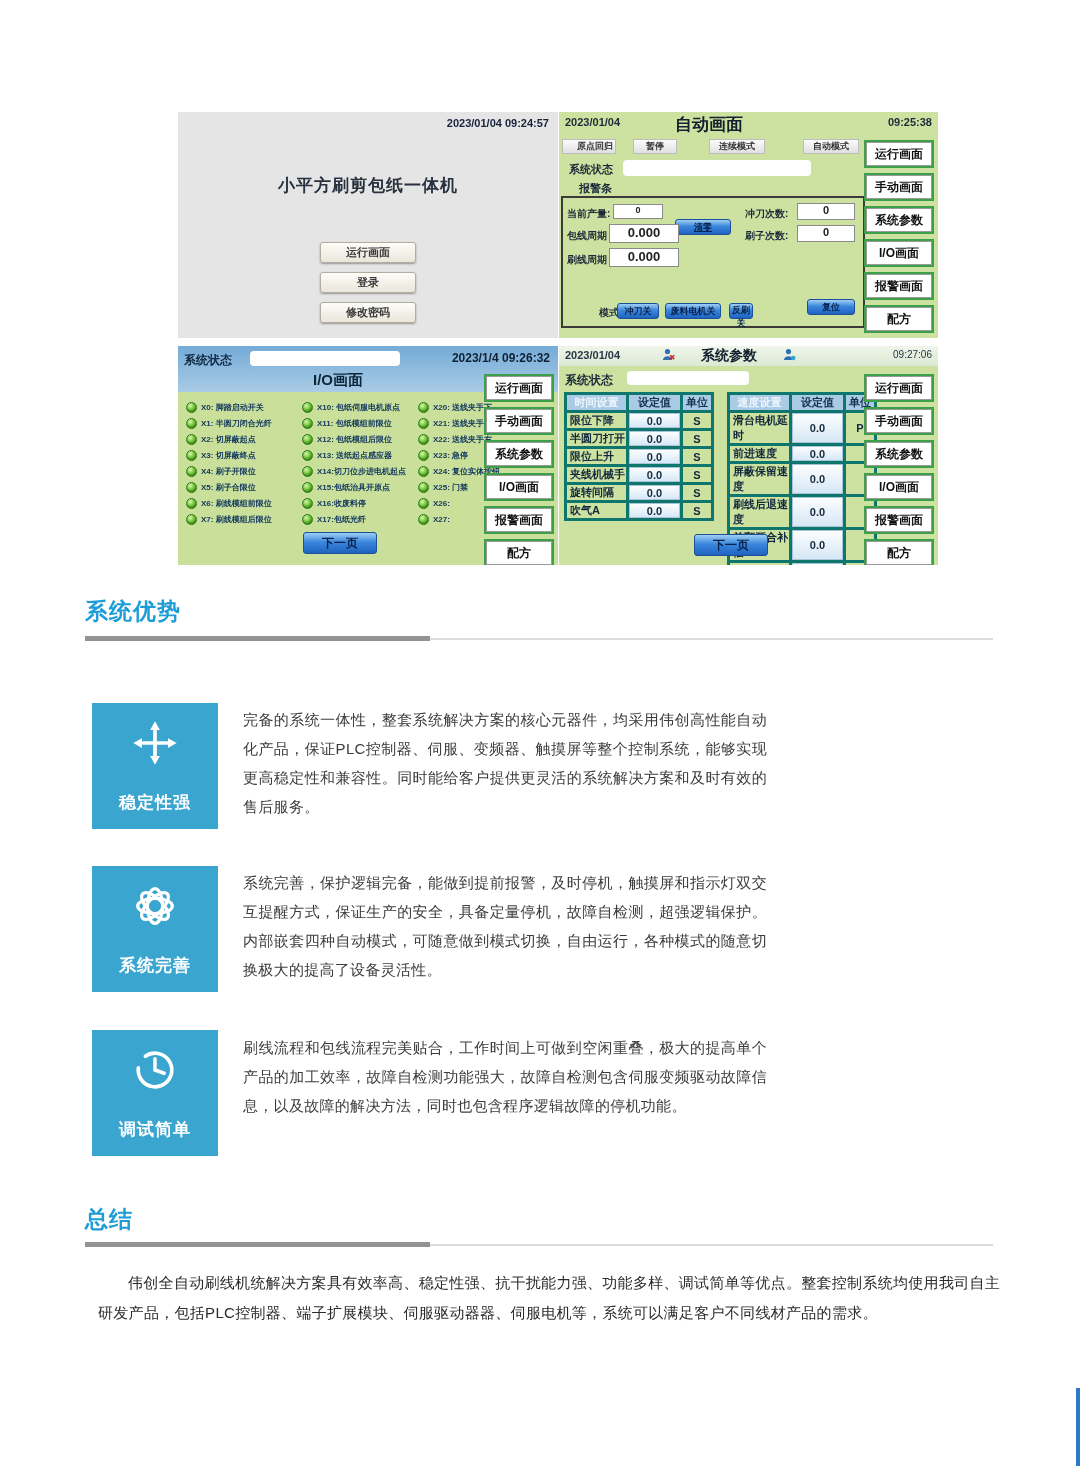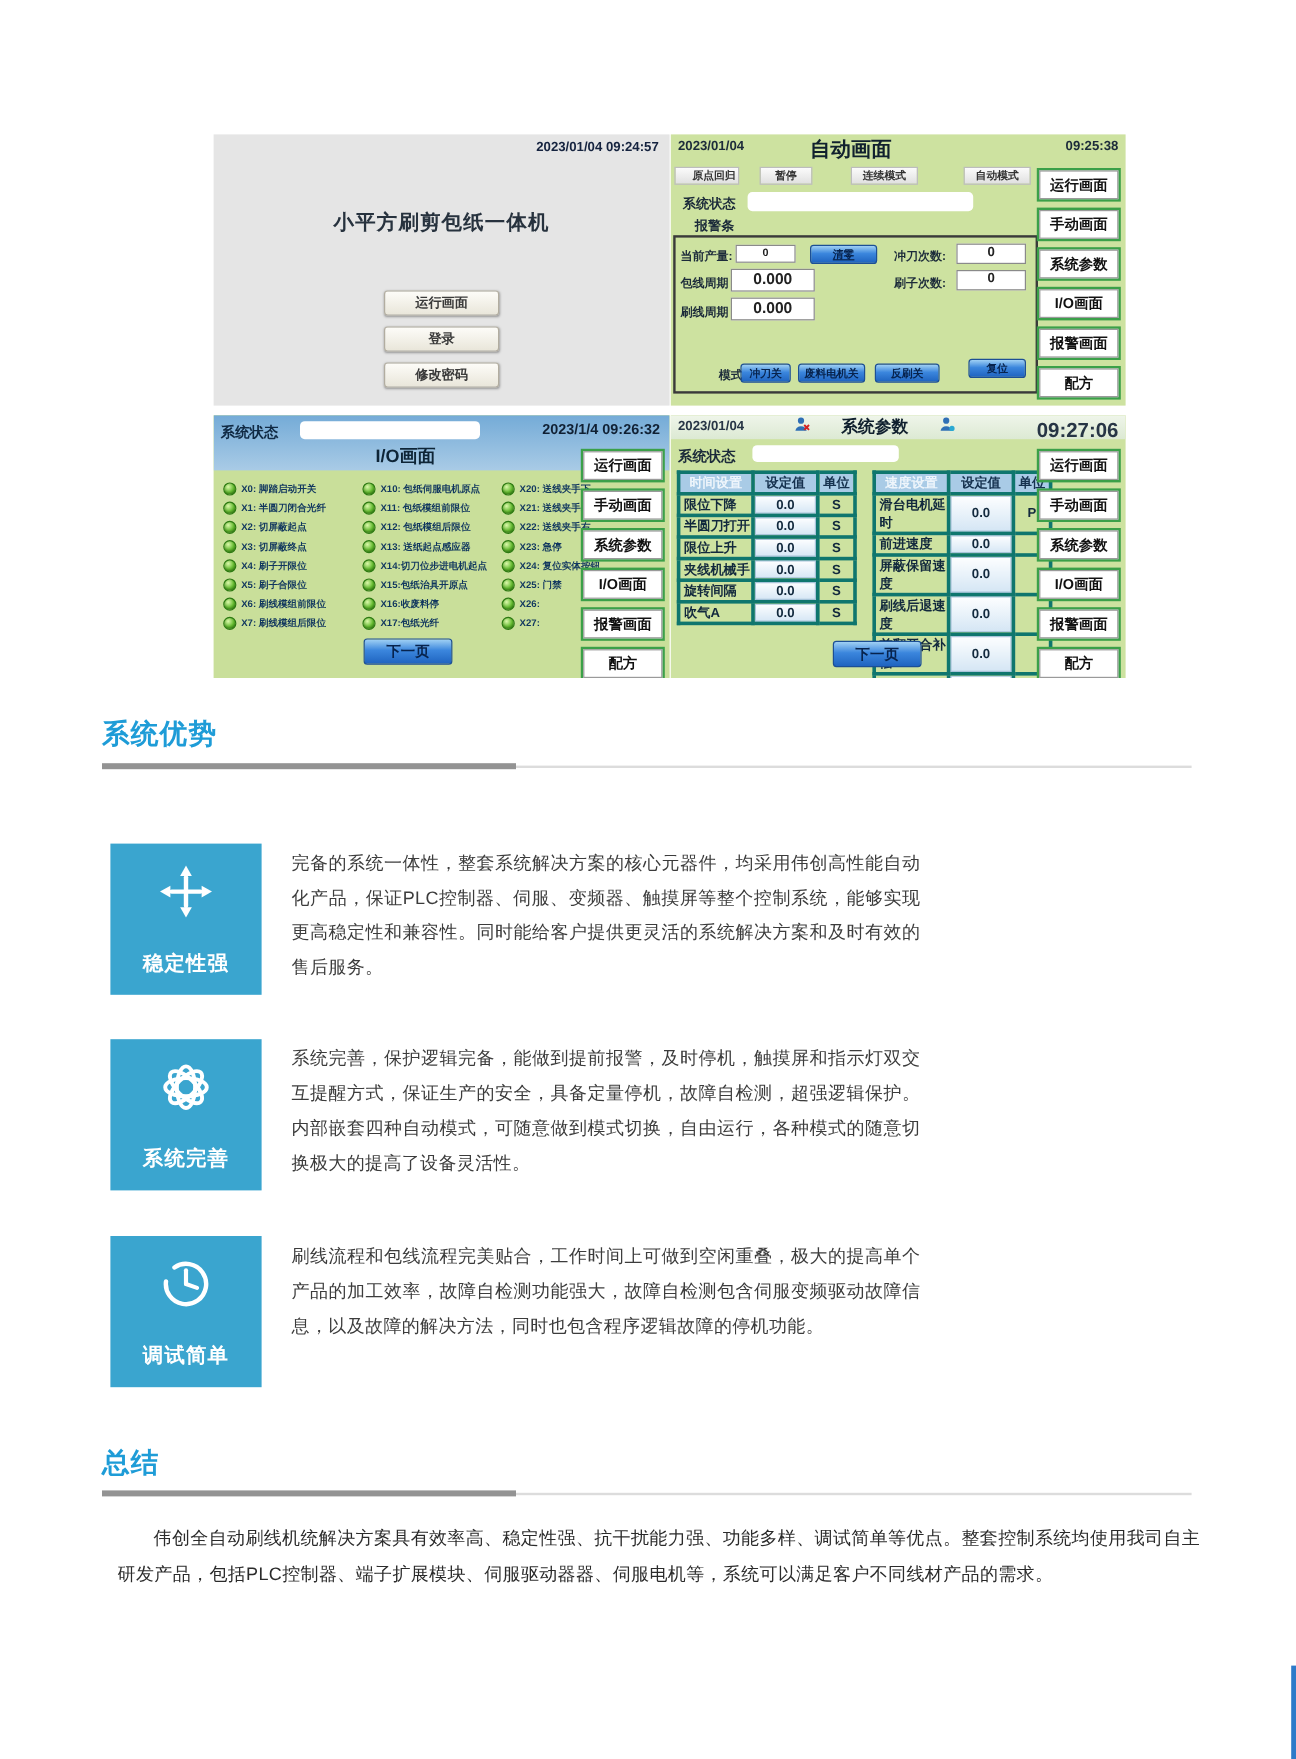--- a/index.html
+++ b/index.html
@@ -50,21 +50,21 @@
   #io-col-0 { left:8px; } #io-col-1 { left:124px; } #io-col-2 { left:240px; }
   .io-item { display:flex; align-items:center; gap:4px; height:11px; }
   .led { width:11px; height:11px; flex:0 0 11px; border-radius:50%; background:radial-gradient(circle at 35% 30%,#dcf8ab,#63bb2f 55%,#2e7c10); border:1px solid #2d7a12; box-shadow:inset 0 -1px 2px rgba(0,0,0,.25); }
   .io-label { font-size:8px; font-weight:bold; color:#11375f; white-space:nowrap; }
 
   
   .params-header { position:absolute; top:0; left:0; right:0; height:20px; background:linear-gradient(#eff5ea,#dce9d3); }
   .params-date { position:absolute; top:3px; left:6px; font-size:11px; font-weight:bold; color:#273545; }
   .params-center { position:absolute; top:1px; left:70px; width:200px; display:flex; align-items:center; justify-content:center; gap:26px; }
   .params-title { font-size:14px; font-weight:bold; color:#10202e; }
-  .params-time { position:absolute; top:3px; right:6px; font-size:17px; font-weight:bold; color:#273545; }
+  .params-time { position:absolute; top:3px; right:6px; font-size:10px; font-weight:normal; color:#273545; }
   .params-status-label { position:absolute; top:26px; left:6px; font-size:12px; font-weight:bold; color:#1c2b3a; }
   .params-status-field { position:absolute; top:25px; left:68px; width:122px; height:14px; }
   .ptable { position:absolute; top:46px; border-collapse:collapse; table-layout:fixed; }
   #ptable-left { left:5px; } #ptable-right { left:168px; }
   .ptable th, .ptable td { border:3px solid #0f766e; height:18px; font-size:11px; overflow:hidden; }
   .ptable th { background:#a9cbe6; height:16px; }
   .th-name { width:62px; color:#eef5fb; font-weight:bold; }
   .th-val  { width:54px; color:#16324f; }
   .th-unit { width:31px; color:#16324f; }
   .td-name { font-weight:bold; color:#12293d; padding-left:3px; }
@@ -110,36 +110,36 @@
     <button class="gray-btn" style="left:150px; width:56px;">连续模式</button>
     <button class="gray-btn" style="left:244px; width:56px;">自动模式</button>
 
     <div class="auto-status-label">系统状态</div>
     <span class="wfield auto-status-field"></span>
     <div class="auto-alarm-label">报警条</div>
 
     <div class="auto-box">
       <span class="lbl" style="left:4px; top:9px;">当前产量:</span>
       <span class="numfield" style="left:50px; top:6px; width:50px; height:15px; font-size:9px;">0</span>
-      <button class="blue-btn" style="position:absolute; left:112px; top:6px; width:56px; height:16px; font-size:9px;text-decoration:underline;">清零</button>
+      <button class="blue-btn" style="position:absolute; left:112px; top:21px; width:56px; height:16px; font-size:9px;text-decoration:underline;">清零</button>
       <span class="lbl" style="left:182px; top:9px;">冲刀次数:</span>
       <span class="numfield" style="left:234px; top:5px; width:58px; height:17px; font-size:11px;">0</span>
 
       <span class="lbl" style="left:4px; top:31px;">包线周期</span>
       <span class="numfield" style="left:46px; top:26px; width:70px; height:19px; font-size:13px;">0.000</span>
       <span class="lbl" style="left:182px; top:31px;">刷子次数:</span>
       <span class="numfield" style="left:234px; top:27px; width:58px; height:17px; font-size:11px;">0</span>
 
       <span class="lbl" style="left:4px; top:55px;">刷线周期</span>
       <span class="numfield" style="left:46px; top:50px; width:70px; height:19px; font-size:13px;">0.000</span>
 
       <span class="lbl" style="left:16px; top:108px;margin-left:20px;">模式选择:</span>
       <button class="blue-btn mode-btn" style="left:54px; top:105px; width:42px;">冲刀关</button>
       <button class="blue-btn mode-btn" style="left:102px; top:105px; width:56px;">废料电机关</button>
-      <button class="blue-btn mode-btn" style="left:166px; top:105px; width:54px;">反刷关</button>
+      <button class="blue-btn mode-btn" style="left:166px; top:105px; width:24px;">反刷关</button>
       <button class="blue-btn mode-btn" style="left:244px; top:101px; width:48px;">复位</button>
     </div>
 
     <div class="nav-col">
       <button class="nav-btn">运行画面</button>
       <button class="nav-btn">手动画面</button>
       <button class="nav-btn">系统参数</button>
       <button class="nav-btn">I/O画面</button>
       <button class="nav-btn">报警画面</button>
       <button class="nav-btn">配方</button>

